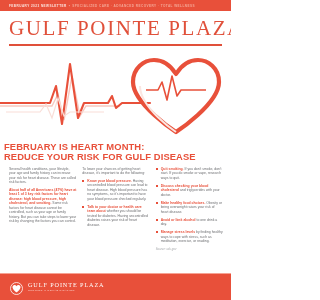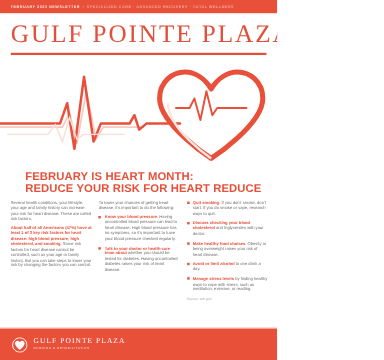--- a/index.html
+++ b/index.html
@@ -43,21 +43,21 @@
 
   
   .hero{
     position:relative;height:92px;margin:0 0 0 0;
     background:#ffffff;overflow:hidden;
   }
   .hero svg{position:absolute;left:0;top:0;}
 
   
   .headline{
-    padding:4px 9px 0 21px;
+    padding:4px 9px 0 4px;
   }
   .headline h2{
     margin:0;
     font-size:9.4px;line-height:10.6px;
     font-weight:bold;
     color:#e8503a;
     letter-spacing:.1px;
   }
 
   
@@ -150,21 +150,21 @@
 
       <path d="M146 44 L158 44 L162 36 L167 54 L172 30 L177 50 L181 44 L206 44" fill="none" stroke="#e8503a" stroke-width="1.6" stroke-linejoin="round"></path>
 
       <path d="M176 86 C 176 86, 140 62, 140 40" fill="none" stroke="#fbe6e1" stroke-width="2"></path>
     </svg>
   </div>
 
   <div class="headline">
     <h2>
       <span>FEBRUARY IS HEART MONTH:</span><br>
-      <span>REDUCE YOUR RISK FOR HEART REDUCE</span>
+      <span>REDUCE YOUR RISK FOR GULF DISEASE</span>
     </h2>
   </div>
 
   <div class="cols">
 
     <div class="col">
       <p>Several health conditions, your lifestyle, your age and family history can increase your risk for heart disease. These are called risk factors.</p>
       <p><b>About half of all Americans (47%) have at least 1 of 3 key risk factors for heart disease: high blood pressure, high cholesterol, and smoking.</b><span> Some risk factors for heart disease cannot be controlled, such as your age or family history. But you can take steps to lower your risk by changing the factors you can control.</span></p>
     </div>
 

